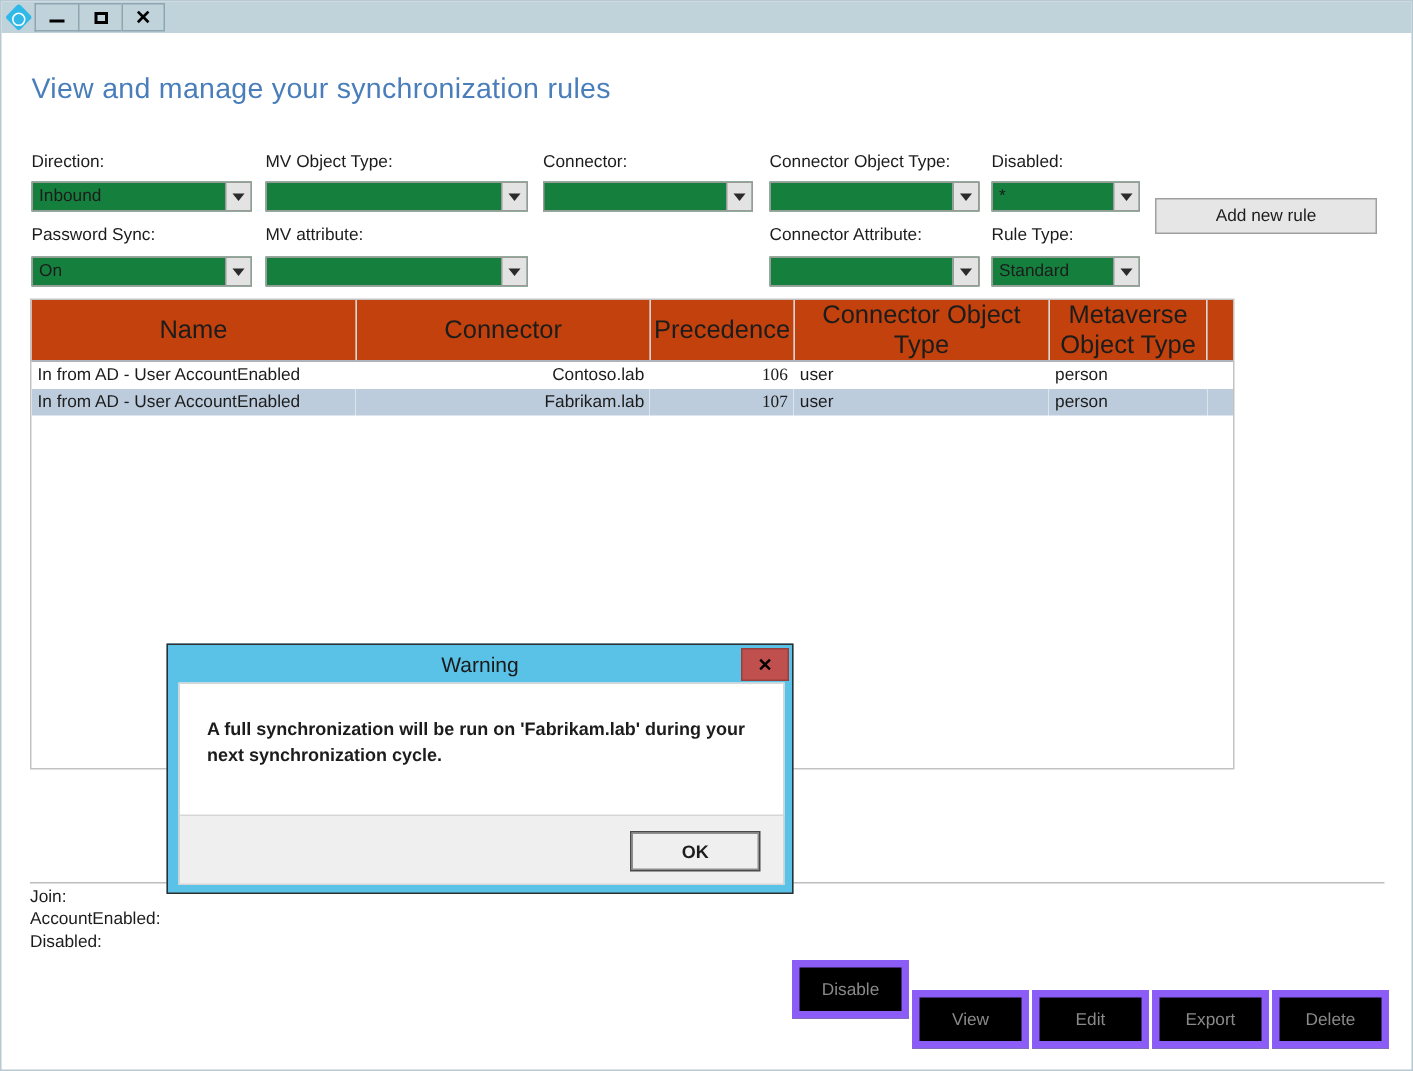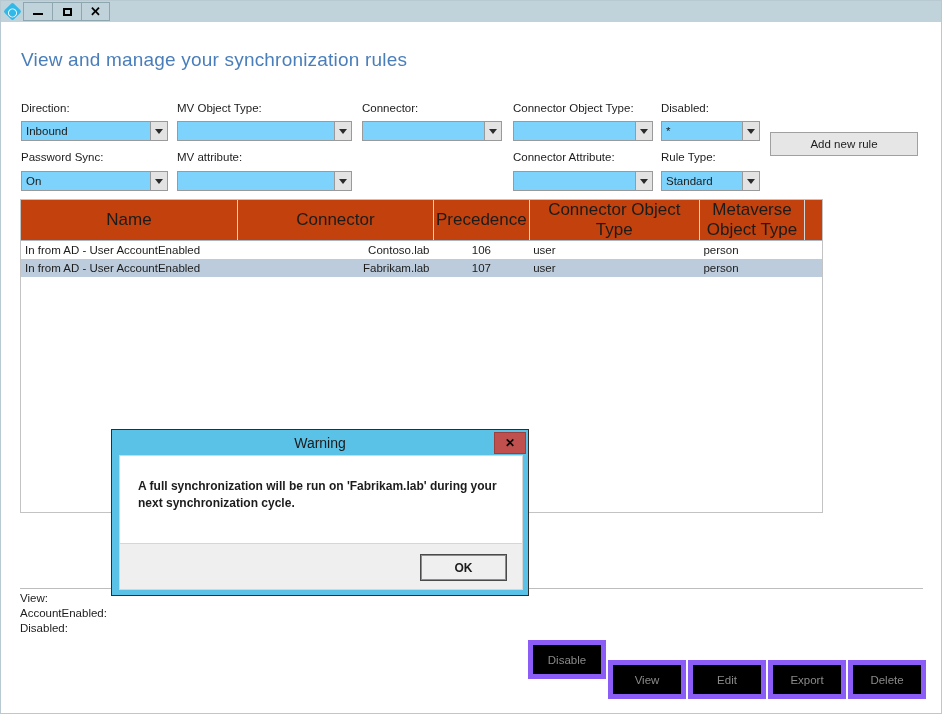--- a/index.html
+++ b/index.html
@@ -84,21 +84,21 @@
     letter-spacing: .2px;
   }
   .flabel {
     position: absolute;
     font-size: 11.5px;
     color: #1c1c1c;
   }
   .combo {
     position: absolute;
     height: 20px;
-    background: #7dd3fc;
+    background: #15803d;
     border: 1px solid #9a9a9a;
     display: flex;
     align-items: stretch;
   }
   .combo .cval {
     flex: 1 1 auto;
     font-size: 11.5px;
     color: #1c1c1c;
     padding: 0 4px;
     line-height: 18px;
@@ -168,21 +168,21 @@
     white-space: nowrap;
     overflow: hidden;
   }
   table.grid tr.row-selected td { background: #bcccdc; }
   .col-name   { width: 219px; text-align: left; }
   .col-conn   { width: 205px; text-align: right; }
   .col-prec   { width: 75px;  text-align: center; }
   .col-cot    { width: 177px; text-align: left; }
   .col-mot    { width: 107px; text-align: left; }
   .col-pad    { width: 18px; }
-  td.col-prec { text-align: center; }
+  td.col-prec { text-align: right; font-family: Liberation Serif, serif; }
 
   
   .divider {
     position: absolute;
     left: 19px; top: 587px;
     width: 903px; height: 1px;
     background: #bdbdbd;
   }
   .detail-left {
     position: absolute; left: 19px; top: 590px;
@@ -388,21 +388,21 @@
           <td class="col-mot">person</td>
           <td class="col-pad"></td>
         </tr>
       </tbody>
     </table>
   </div>
 
   <div class="divider"></div>
 
   <div class="detail-left">
-    <div>View:</div>
+    <div>Join:</div>
     <div>AccountEnabled:</div>
     <div>Disabled:</div>
   </div>
 
 
   <div class="bottom-bar">
     <div class="btn">Disable</div>
     <div class="btn">View</div>
     <div class="btn">Edit</div>
     <div class="btn">Export</div>

